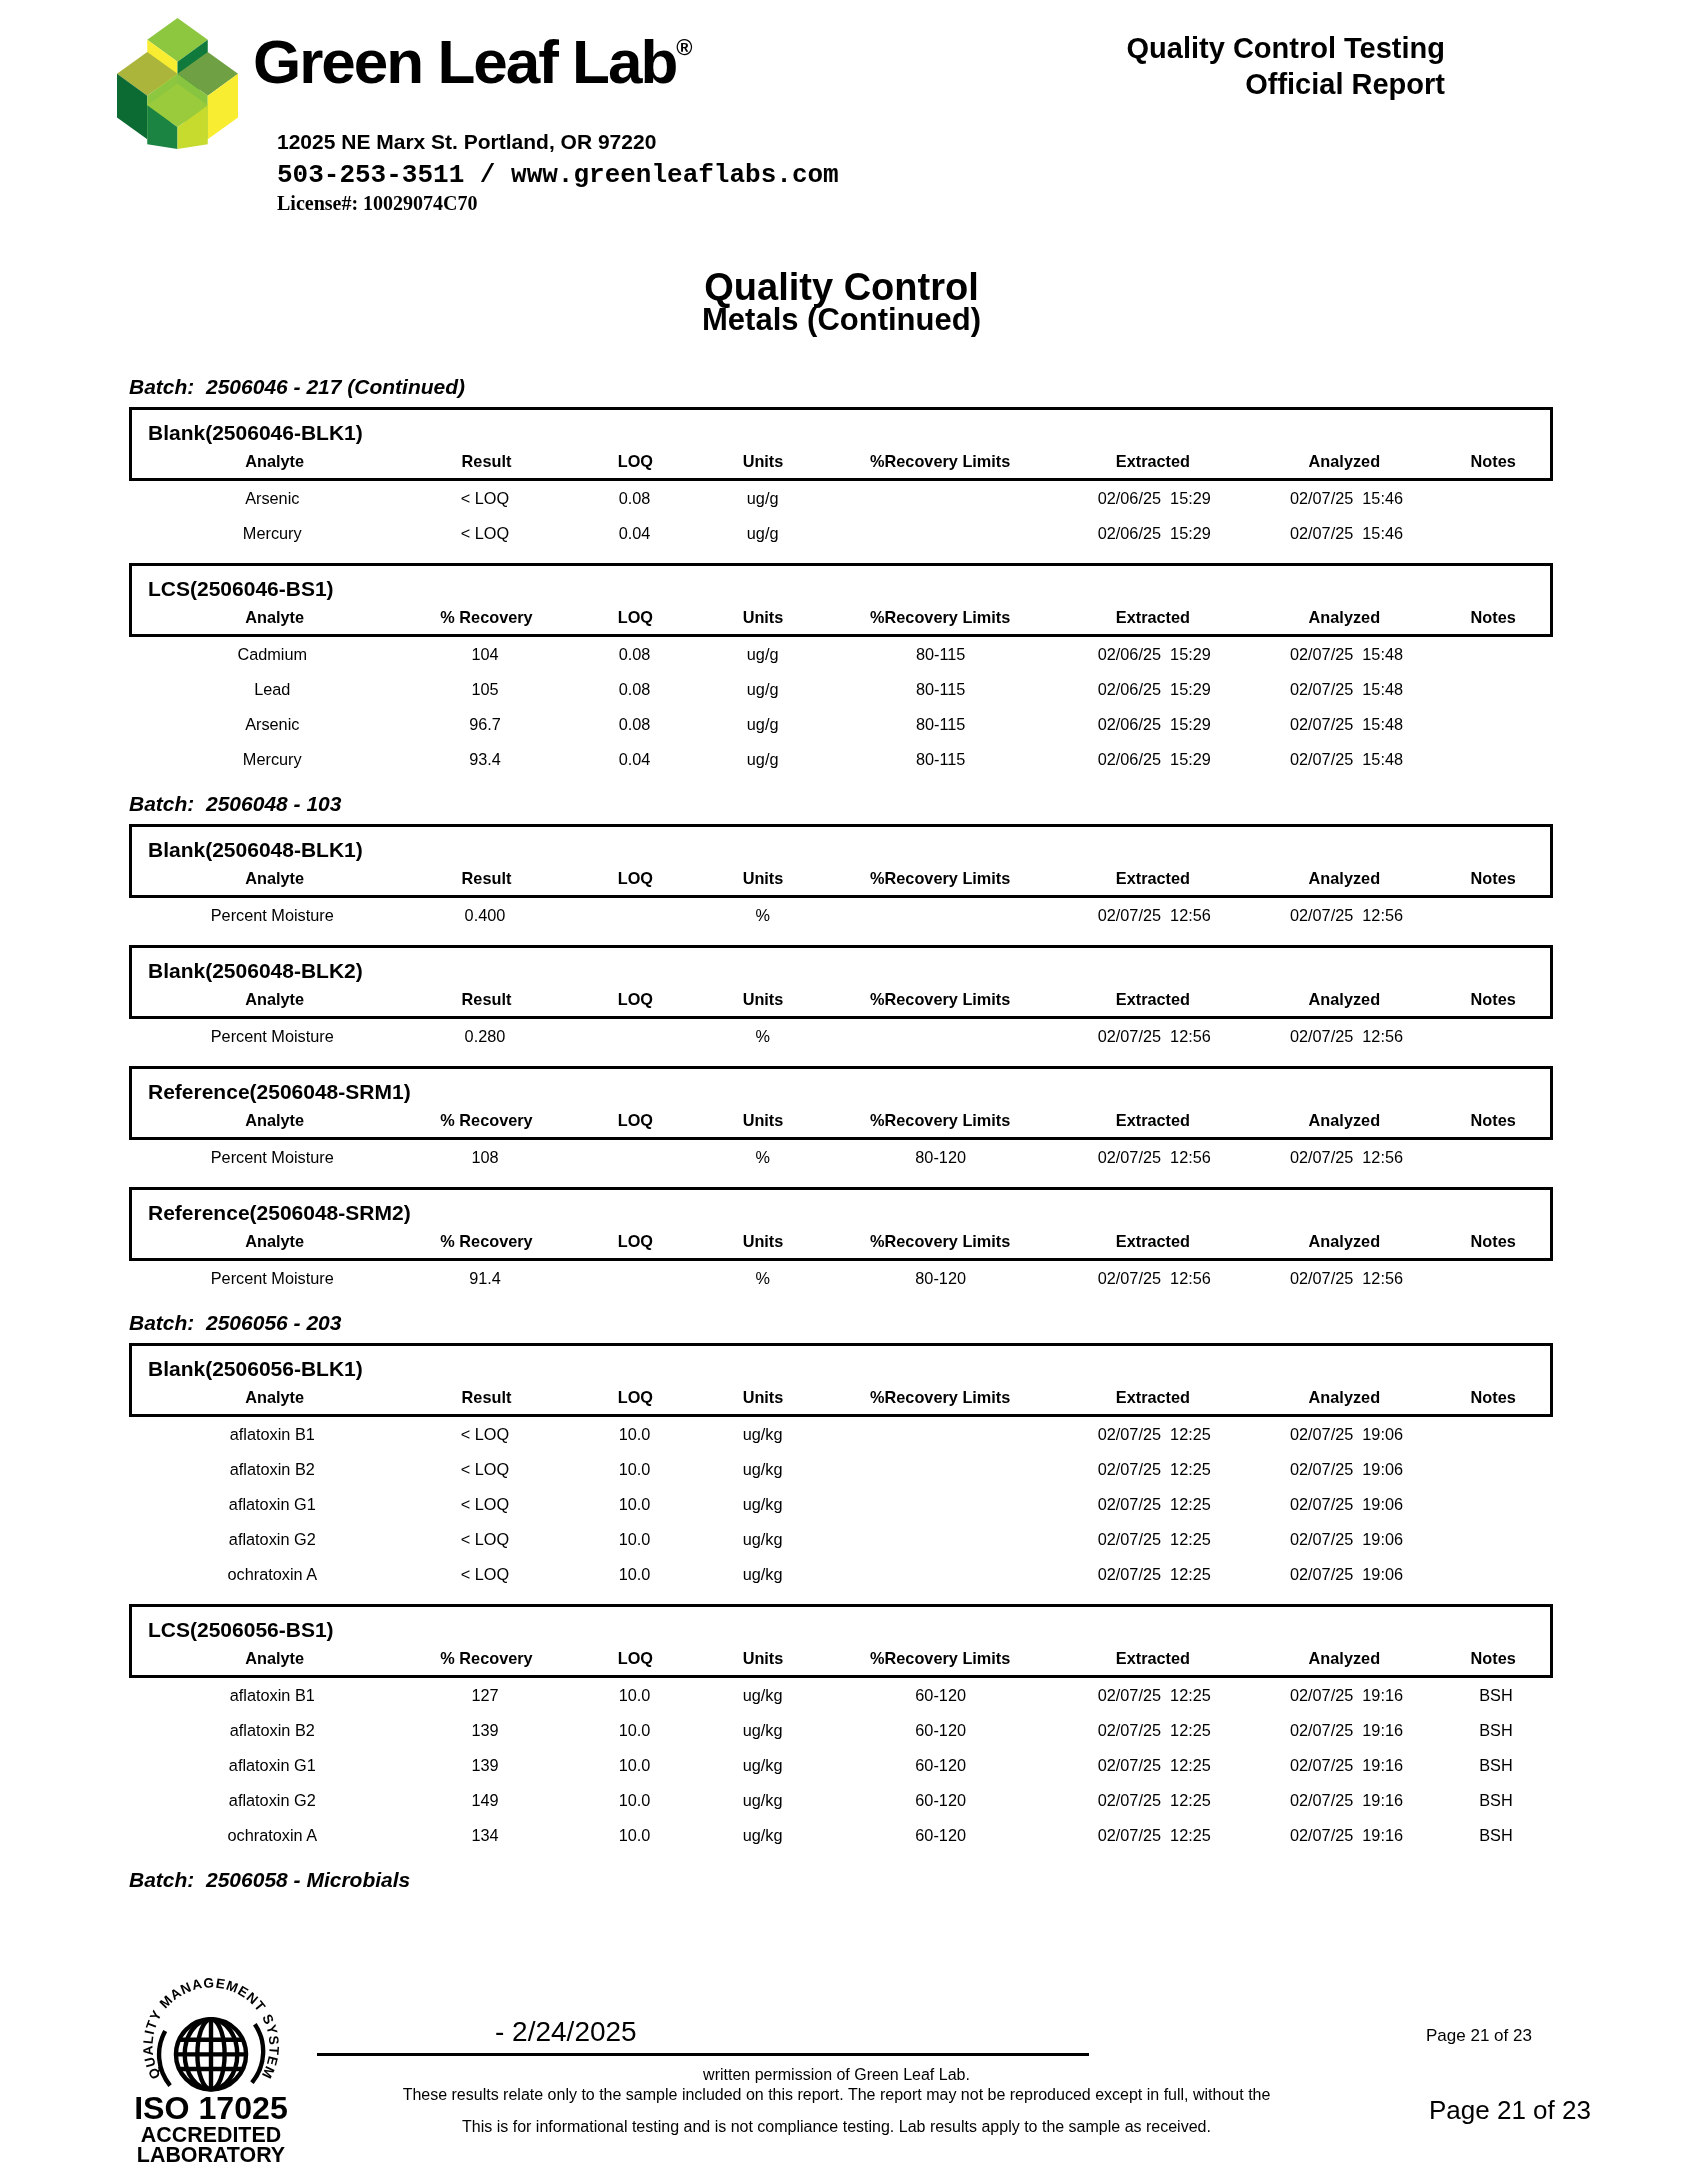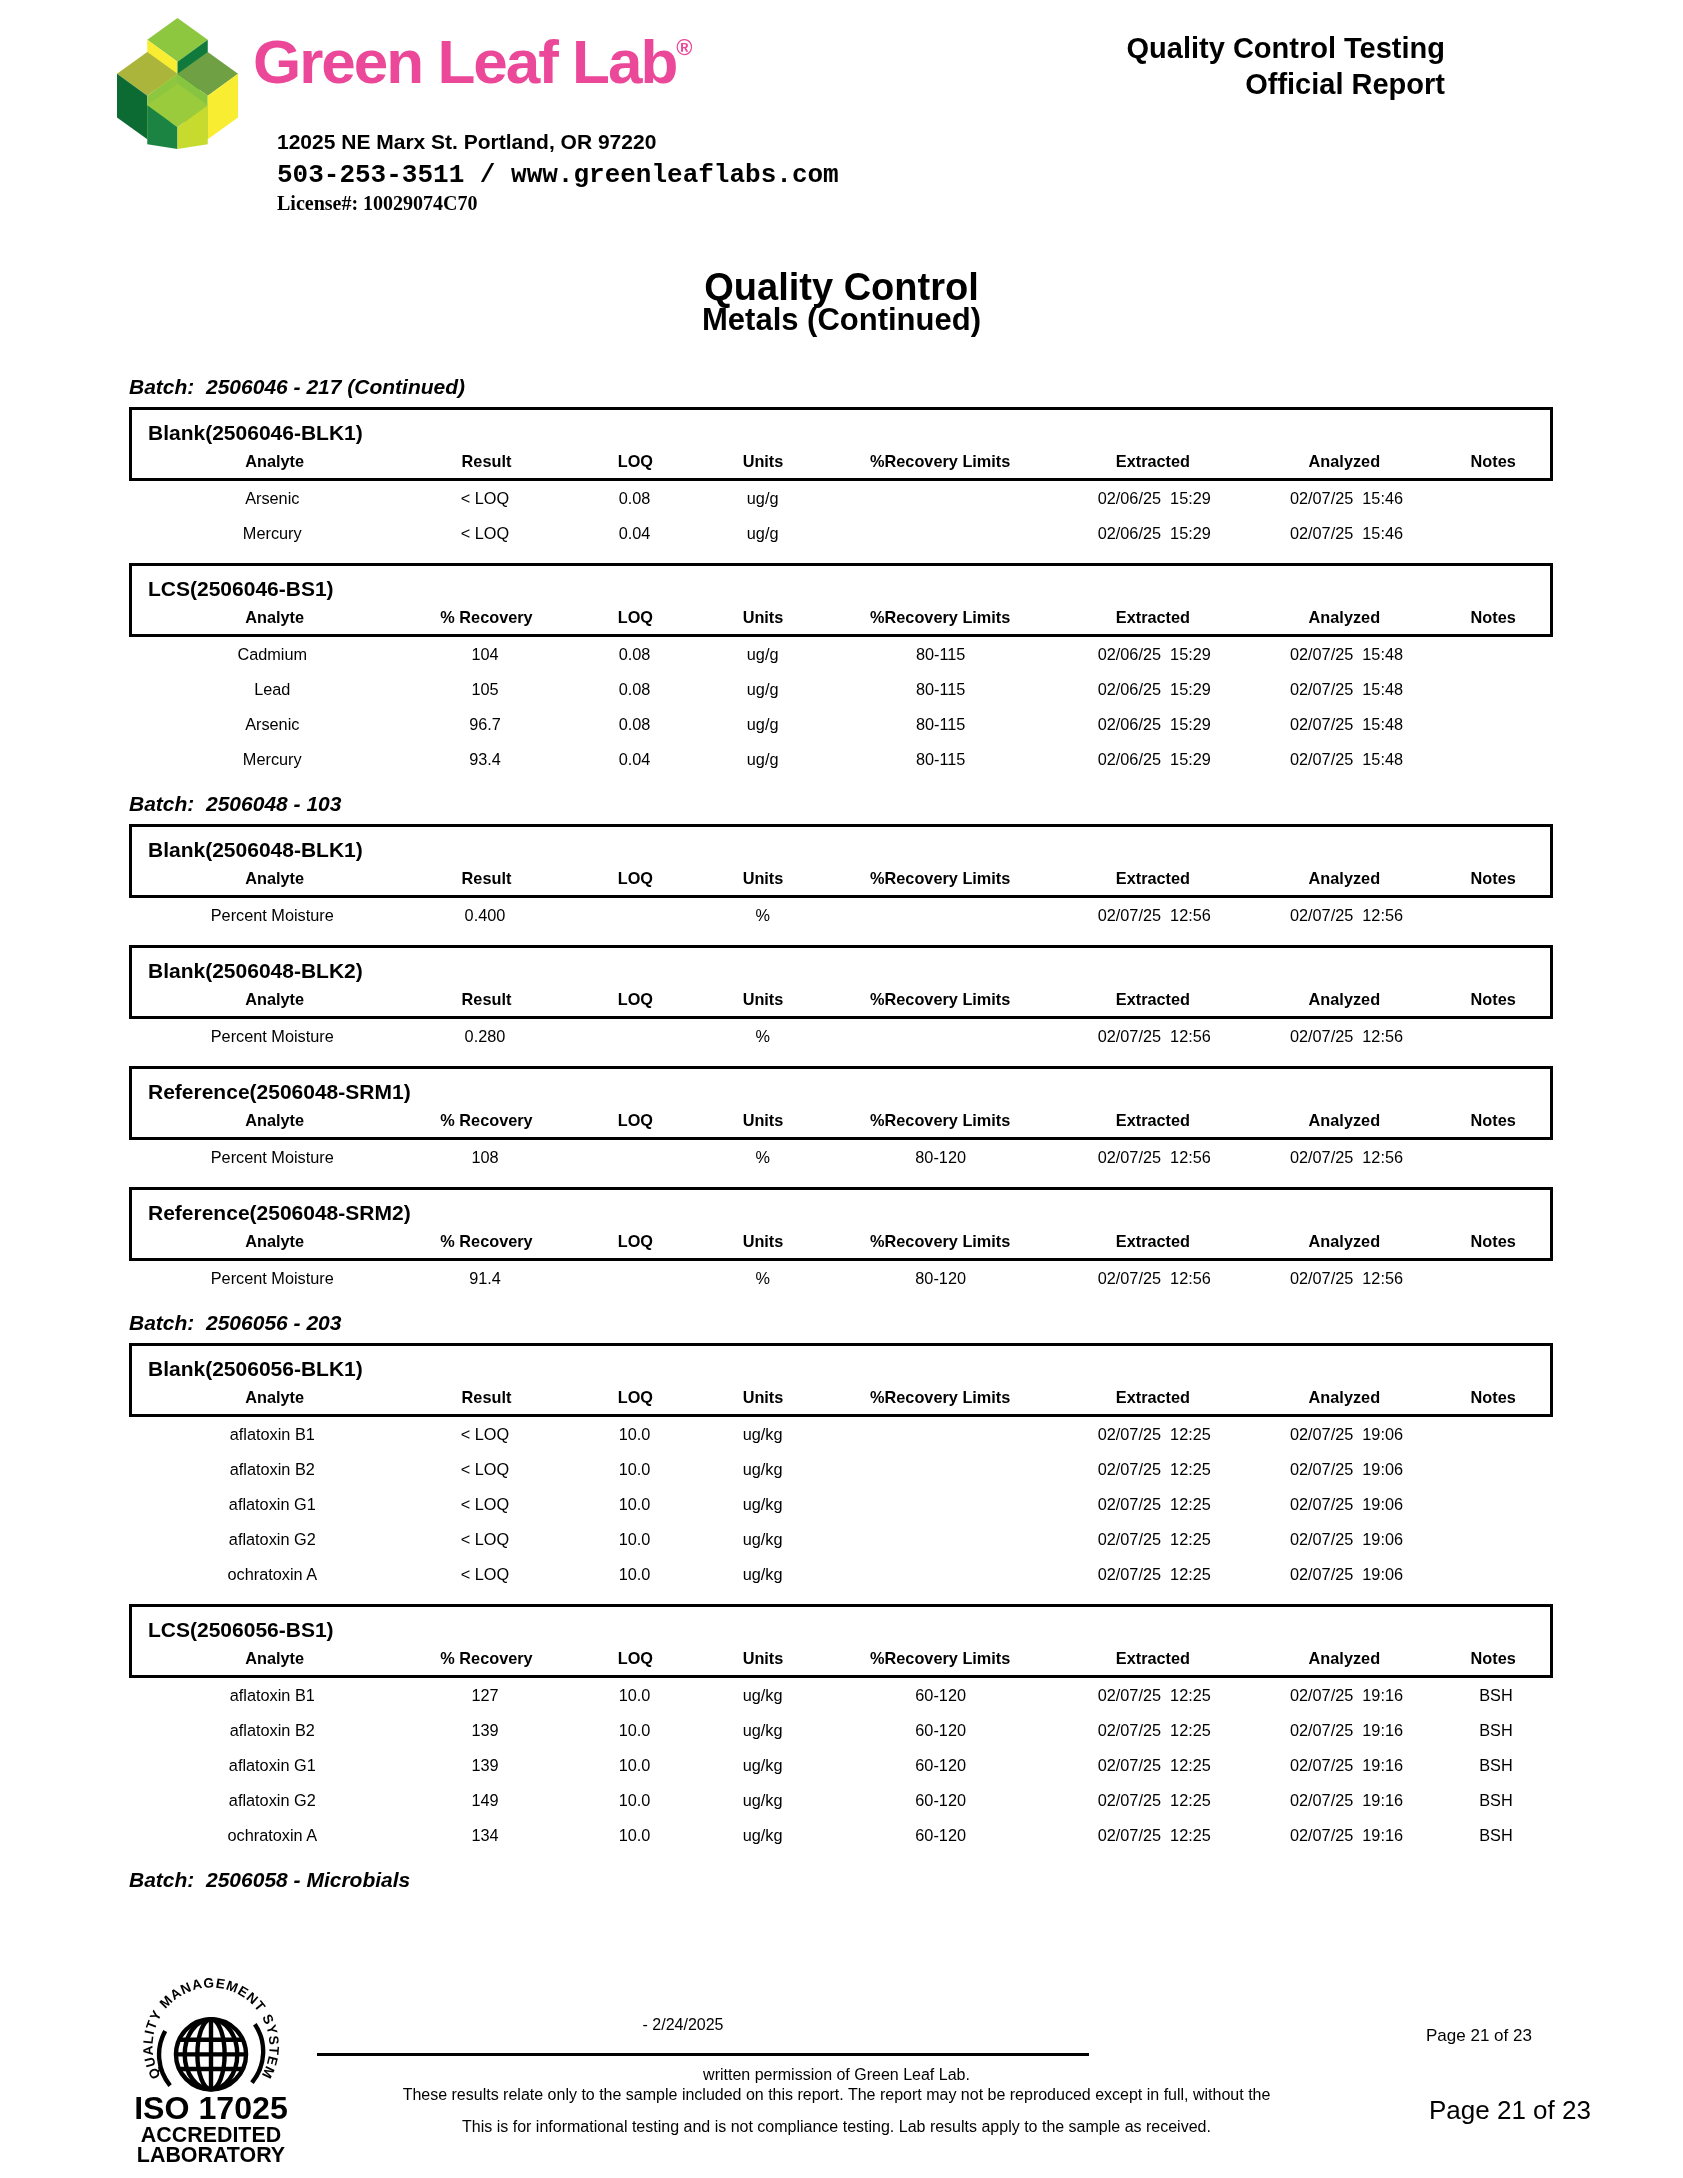--- a/index.html
+++ b/index.html
@@ -2,21 +2,21 @@
 <html><head>
 <meta charset="utf-8">
 <style>
   html,body{margin:0;padding:0;background:#e8e8e8;}
   .page{position:relative;width:1683px;height:2178px;background:#ffffff;
         font-family:"Liberation Sans",sans-serif;color:#000;overflow:hidden;margin:0 auto;}
 
   
   .logo-svg{position:absolute;left:117px;top:18px;}
   .brand{position:absolute;left:253px;top:26px;font-size:62px;font-weight:bold;
-         letter-spacing:-2px;color:#ec4899;white-space:pre;}
+         letter-spacing:-2px;color:#000000;white-space:pre;}
   .brand sup{font-size:22px;vertical-align:28px;letter-spacing:0;}
   .addr1{position:absolute;left:277px;top:130px;font-size:21px;font-weight:bold;}
   .addr2{position:absolute;left:277px;top:160px;font-size:26px;font-weight:bold;font-family:Liberation Mono, monospace;}
   .license{position:absolute;left:277px;top:192px;font-size:20px;font-weight:bold;
            font-family:"Liberation Serif",serif;}
   .report-type{position:absolute;left:950px;top:30px;width:495px;text-align:right;
                font-size:29px;font-weight:bold;line-height:36px;}
 
   
   .main-title{position:absolute;left:0;right:0;top:238px;text-align:center;
@@ -34,22 +34,22 @@
   .qc-grid{display:grid;grid-template-columns:19% 12% 9% 9% 16% 14% 13% 8%;}
   .qc-header .cell{font-weight:bold;padding:4px 0 7px;}
   .qc-rows{margin:0 0 12px;}
   .qc-row .cell{padding:8px 0;}
   .cell{font-size:16.3px;line-height:19px;text-align:center;white-space:pre;
         overflow:hidden;}
   .cell.c0{text-align:center;padding-left:16px;}
 
   
   .iso-badge{position:absolute;left:99px;top:1970px;}
-  .footer-date{position:absolute;left:495px;top:2016px;width:376px;text-align:center;
-               font-size:16px;}
+  .footer-date{position:absolute;left:495px;top:2016px;width:376px;text-align:left;
+               font-size:28px;}
   .page-small{position:absolute;left:1426px;top:2026px;font-size:17px;}
   .sig-line{position:absolute;left:317px;top:2053px;width:772px;height:3px;background:#000;}
   .disclaimers{position:absolute;left:297px;top:2065px;width:1079px;text-align:center;
                font-size:16px;line-height:20px;}
   .disclaimers p{margin:0;}
   .disclaimers .gap{margin-top:12px;}
   .page-large{position:absolute;left:1429px;top:2095px;font-size:26px;}
 </style>
 </head>
 <body>

